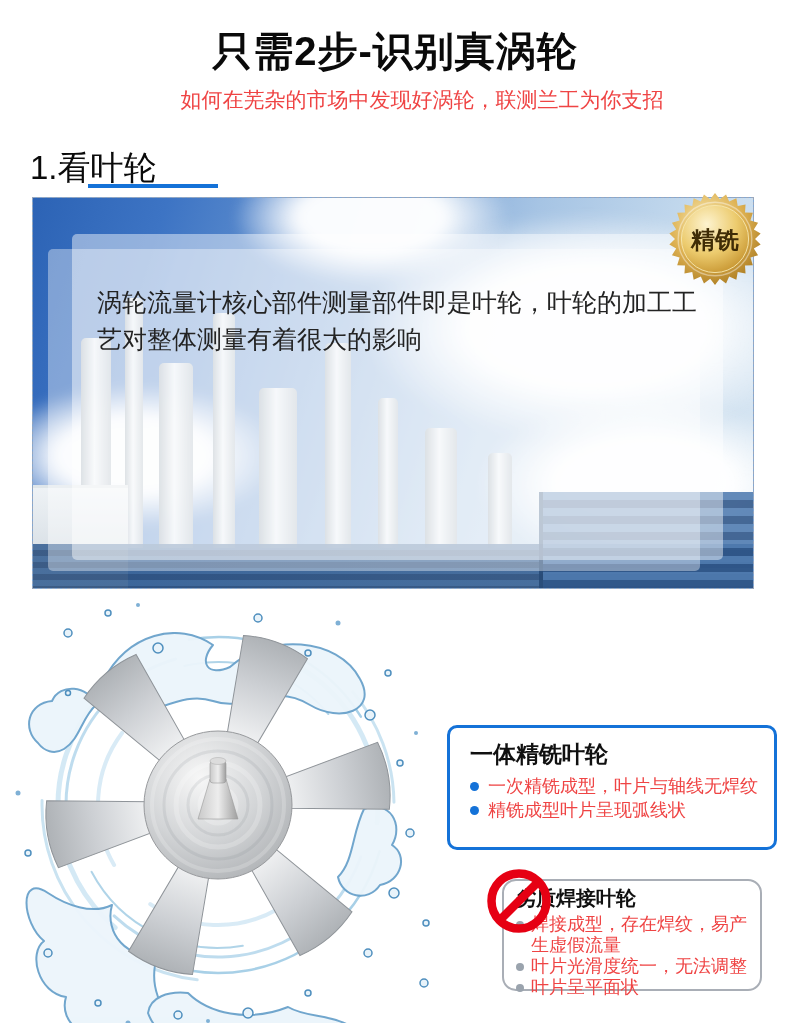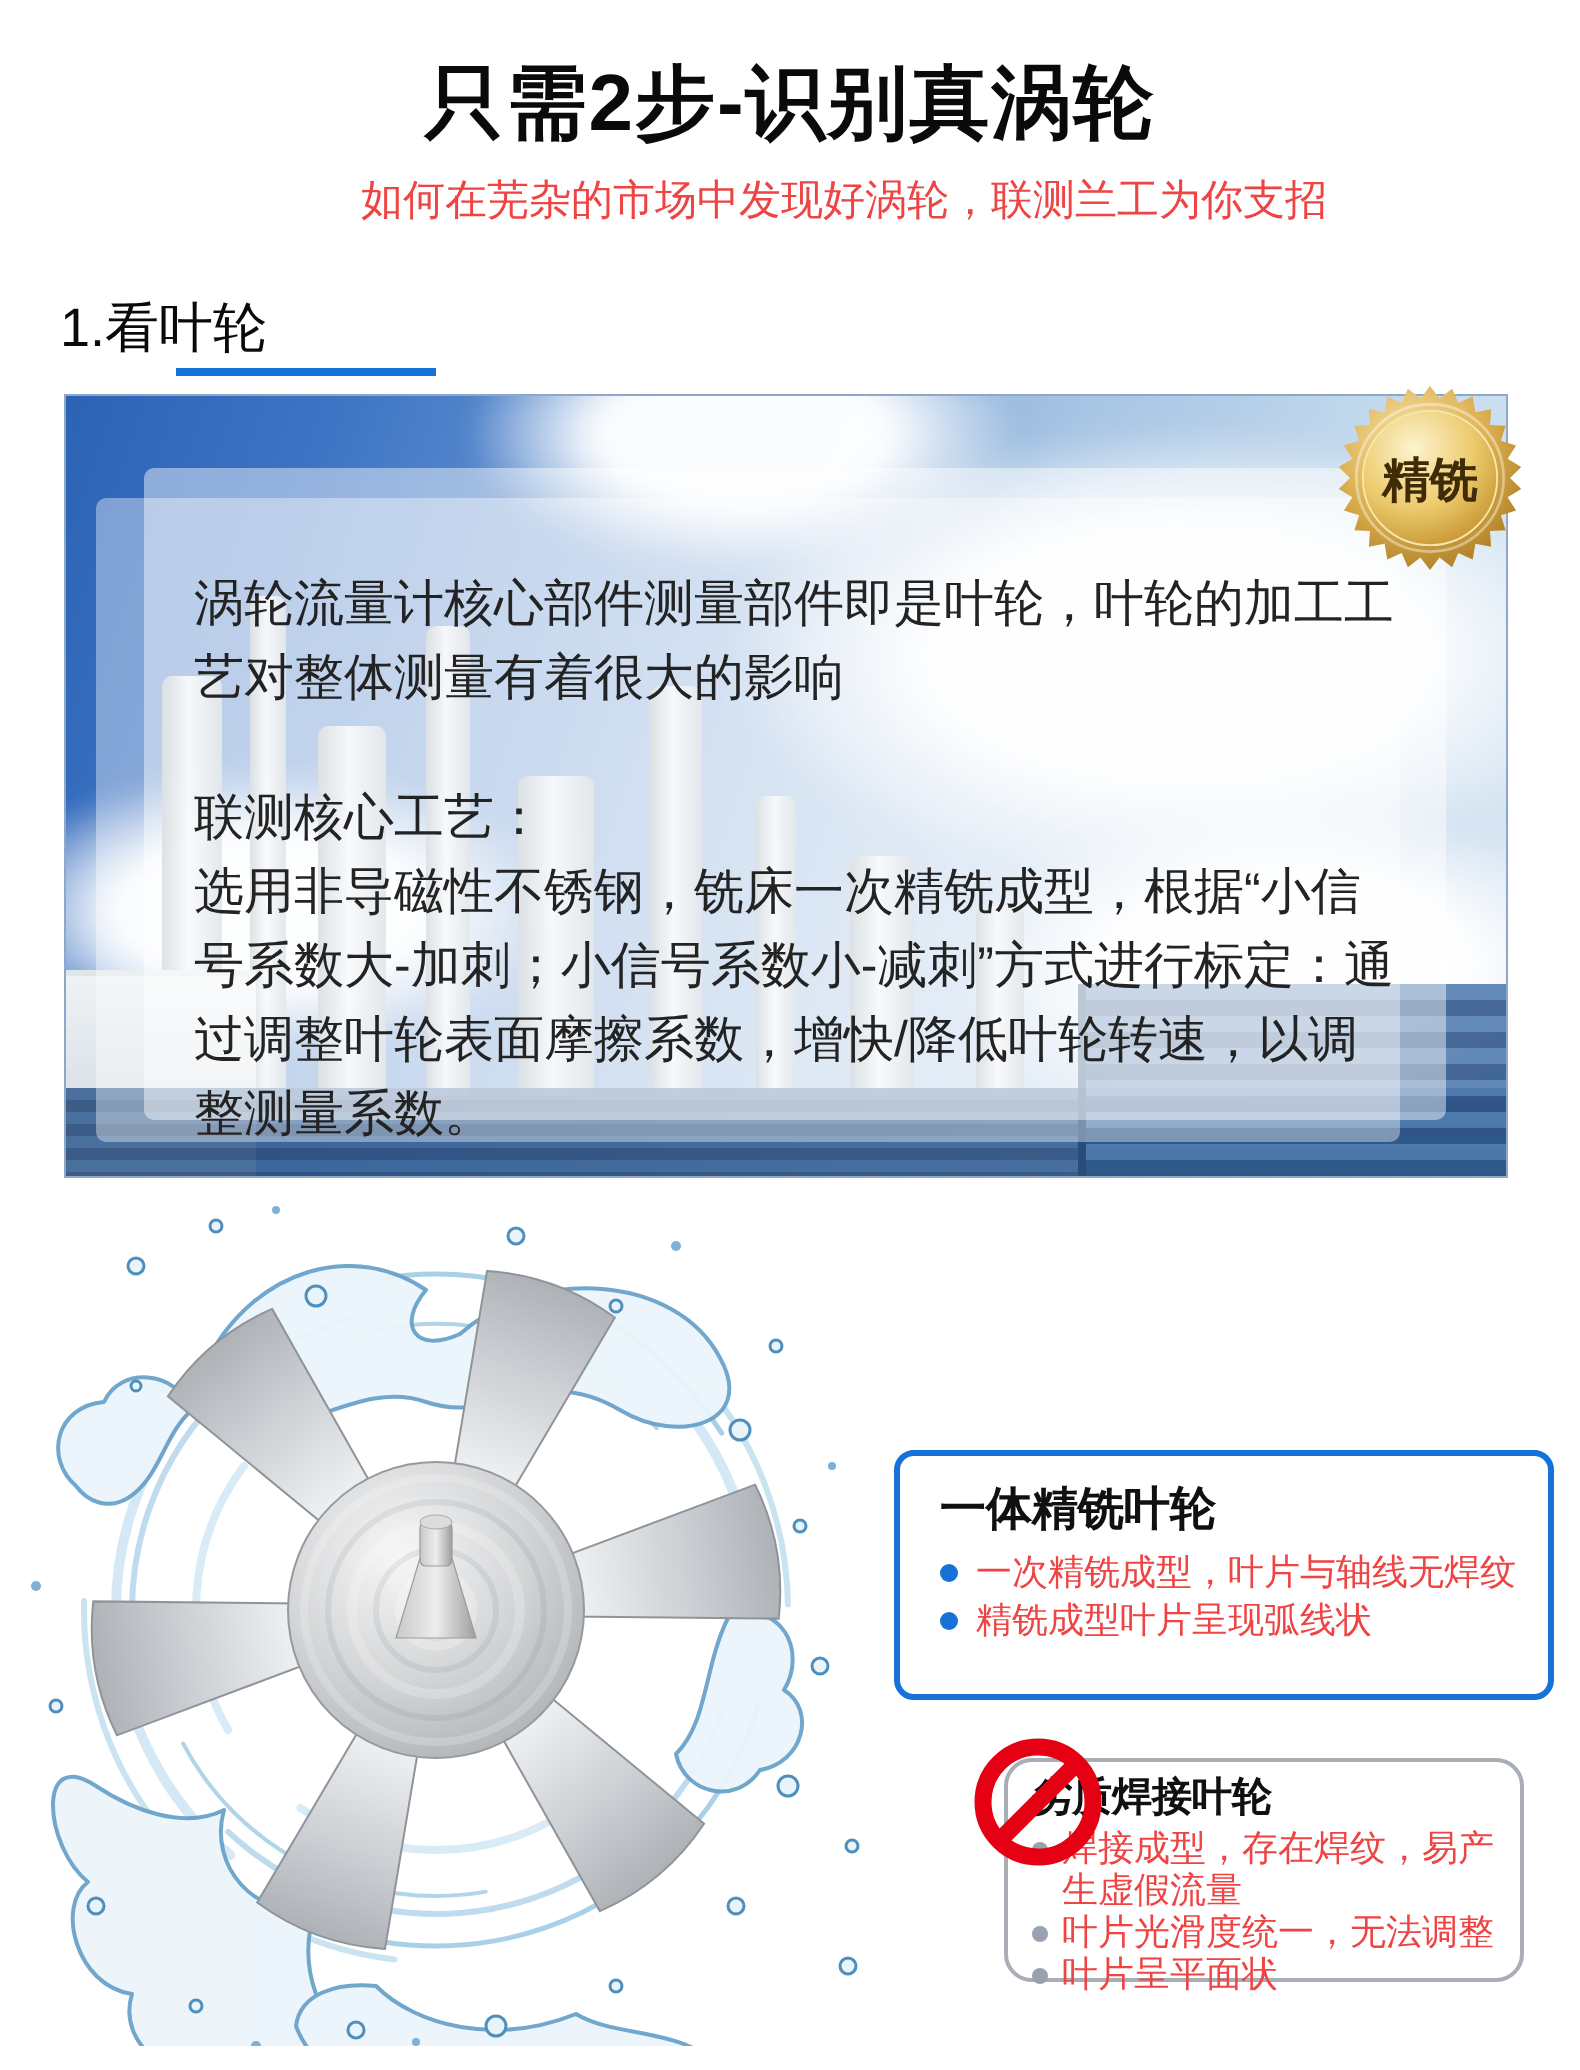--- a/index.html
+++ b/index.html
@@ -6,21 +6,21 @@
   body{font-family:"Liberation Sans",sans-serif;color:#111;}
   .page{position:relative;width:790px;height:1035px;margin:0 auto;background:#fff;overflow:hidden;border-radius:28px;}
 
   
   .main-title{position:absolute;top:24px;left:0;width:100%;text-align:center;
     font-size:40px;font-weight:700;letter-spacing:1px;color:#0a0a0a;}
   .sub-title{position:absolute;top:86px;left:0;width:100%;text-align:center;
     font-size:21px;color:#ef4444;margin-left:27px;}
 
   
-  .section-head{position:absolute;left:30px;top:146px;font-size:27px;color:#0a0a0a;}
+  .section-head{position:absolute;left:30px;top:146px;font-size:33px;color:#0a0a0a;}
   .blue-bar{position:absolute;left:88px;top:184px;width:130px;height:4px;background:#1472d8;}
 
   
   .photo{position:absolute;left:32px;top:197px;width:722px;height:392px;
     border:1px dashed #9aa7bb;box-sizing:border-box;overflow:hidden;background:#7fa8d8;}
   .sky{position:absolute;inset:0;
     background:linear-gradient(108deg,#2c63b5 0%,#3d74c4 16%,#6f9bd3 38%,#a6c4e4 60%,#c6dbee 80%,#dce9f4 100%);}
   .cloud{position:absolute;border-radius:50%;filter:blur(6px);
     background:radial-gradient(ellipse at center,rgba(255,255,255,.97) 0 38%,rgba(255,255,255,0) 72%);}
   .tower{position:absolute;bottom:40px;border-radius:5px 5px 0 0;
@@ -91,24 +91,20 @@
     <div class="tower" style="left:345px;width:20px;height:150px;"></div>
     <div class="tower" style="left:392px;width:32px;height:120px;"></div>
     <div class="tower" style="left:455px;width:24px;height:95px;"></div>
     <div class="building"></div>
     <div class="plant-strip"></div>
     <div class="pipe-rack"></div>
     <div class="overlay overlay-a"></div>
     <div class="overlay overlay-b"></div>
     <div class="photo-text">
       <div class="para1">涡轮流量计核心部件测量部件即是叶轮，叶轮的加工工艺对整体测量有着很大的影响</div>
-      <div class="para2">
-        <div>联测核心工艺：</div>
-        <div>选用非导磁性不锈钢，铣床一次精铣成型，根据“小信号系数大-加刺；小信号系数小-减刺”方式进行标定：通过调整叶轮表面摩擦系数，增快/降低叶轮转速，以调整测量系数。</div>
-      </div>
     </div>
   </div>
 
   <svg class="badge" viewBox="0 0 100 104">
     <defs>
       <radialGradient id="gEdge" cx="40%" cy="32%" r="75%">
         <stop offset="0%" stop-color="#f9ecb5"></stop>
           <stop offset="55%" stop-color="#ddb051"></stop>
         <stop offset="100%" stop-color="#a97a20"></stop>
       </radialGradient>

